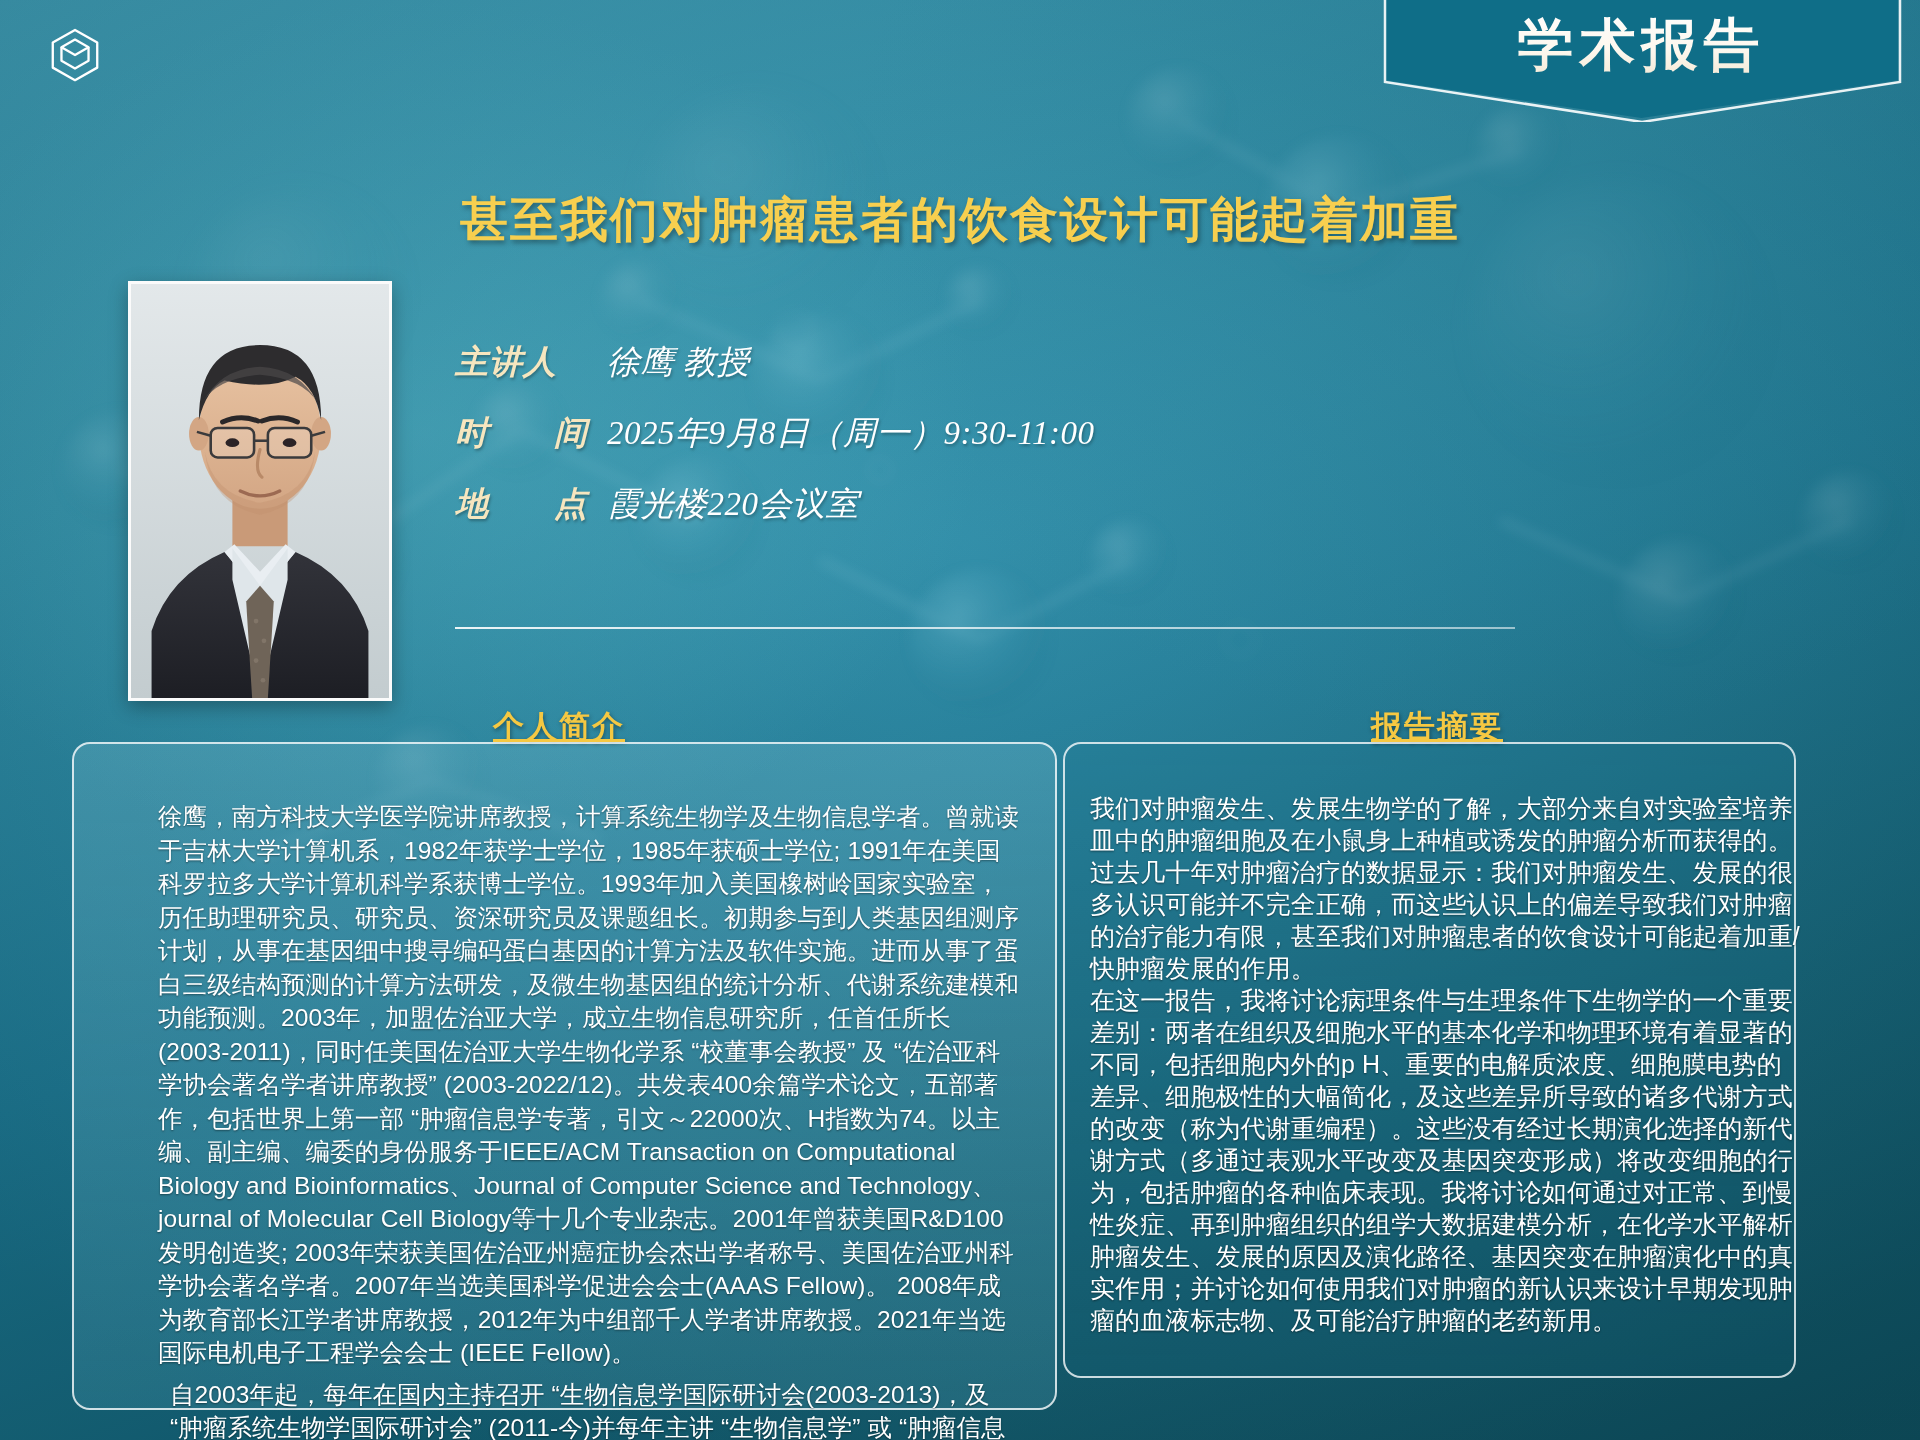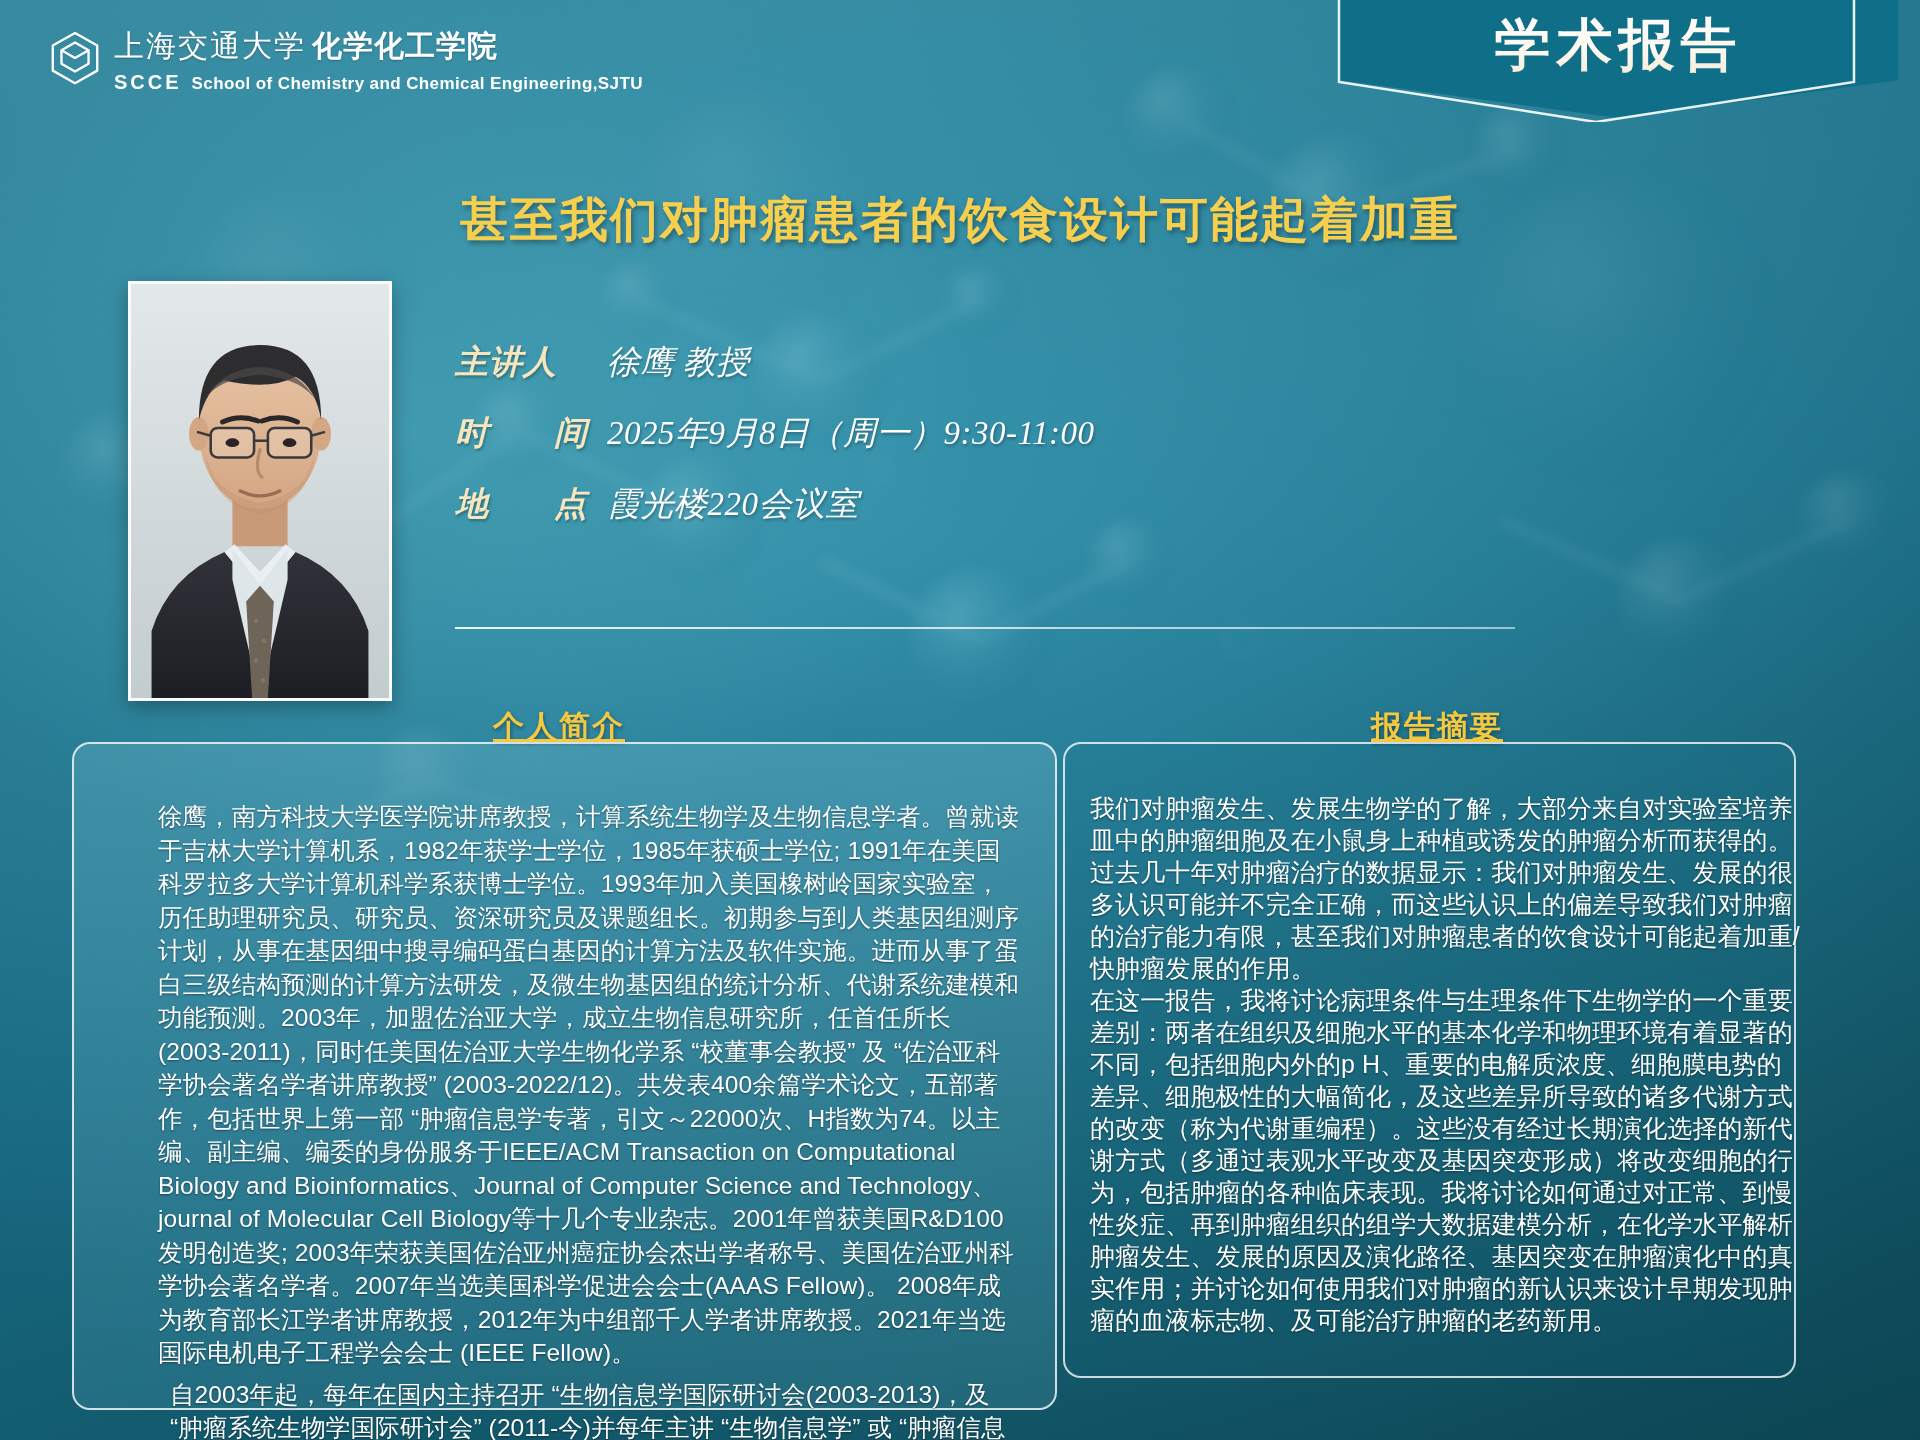--- a/index.html
+++ b/index.html
@@ -28,21 +28,21 @@
   .logo-cn { display:flex; align-items:baseline; gap:6px; }
   .logo-cn1 { font-family:"Liberation Serif","DejaVu Serif",serif; font-size:30px; color:#fff;
               letter-spacing:2px; font-weight:400; text-shadow:0 1px 2px rgba(0,0,0,.25); }
   .logo-cn2 { font-family:"Liberation Serif","DejaVu Serif",serif; font-size:30px; color:#fff;
               letter-spacing:1px; font-weight:700; text-shadow:0 1px 2px rgba(0,0,0,.25); }
   .logo-en-row { display:flex; align-items:baseline; gap:10px; margin-top:4px; }
   .logo-scce { font-size:20px; font-weight:700; color:#fff; letter-spacing:3px; }
   .logo-en { font-size:17px; color:#fff; letter-spacing:.4px; font-weight:600; }
 
   
-  .badge { position:absolute; right:22px; top:0; width:559px; height:118px; }
+  .badge { position:absolute; right:22px; top:0; width:513px; height:118px; }
   .badge .shape { position:absolute; inset:0;
       background:#0f6e88;
       -webkit-clip-path:polygon(0 0,100% 0,100% 68%,50% 100%,0 68%);
       clip-path:polygon(0 0,100% 0,100% 68%,50% 100%,0 68%); }
   .badge .outline { position:absolute; left:-16px; top:-6px; width:547px; height:128px; }
   .badge .btxt { position:absolute; inset:0; display:flex; align-items:flex-start;
       justify-content:center; padding-top:8px;
       font-family:"Liberation Serif","DejaVu Serif",serif;
       font-size:56px; font-weight:700; letter-spacing:6px;
       background:linear-gradient(180deg,#ffffff 0%,#fdf8ef 42%,#e7d6b4 100%);
@@ -164,30 +164,20 @@
 </div>
 
 <div class="logo-wrap">
   <svg class="logo-mark" viewBox="0 0 60 64">
     <g fill="none" stroke="#ffffff" stroke-width="2.4" stroke-linejoin="round">
       <path d="M30 4 L53 17 L53 43 L30 56 L7 43 L7 17 Z"></path>
       <path d="M30 14 L44 22 L30 30 L16 22 Z"></path>
       <path d="M16 22 L16 36 L30 44 L44 36 L44 22"></path>
     </g>
   </svg>
-  <div class="logo-txt">
-    <div class="logo-cn">
-      <span class="logo-cn1">上海交通大学</span>
-      <span class="logo-cn2">化学化工学院</span>
-    </div>
-    <div class="logo-en-row">
-      <span class="logo-scce">SCCE</span>
-      <span class="logo-en">School of Chemistry and Chemical Engineering,SJTU</span>
-    </div>
-  </div>
 </div>
 
 <div class="badge">
   <div class="shape"></div>
   <svg class="outline" viewBox="0 0 547 128">
     <path d="M16 -10 L16 88 L273 128 L531 88 L531 -10" fill="none" stroke="#ffffff" stroke-width="2.5" stroke-opacity=".9"></path>
   </svg>
   <div class="btxt">学术报告</div>
 </div>
 

